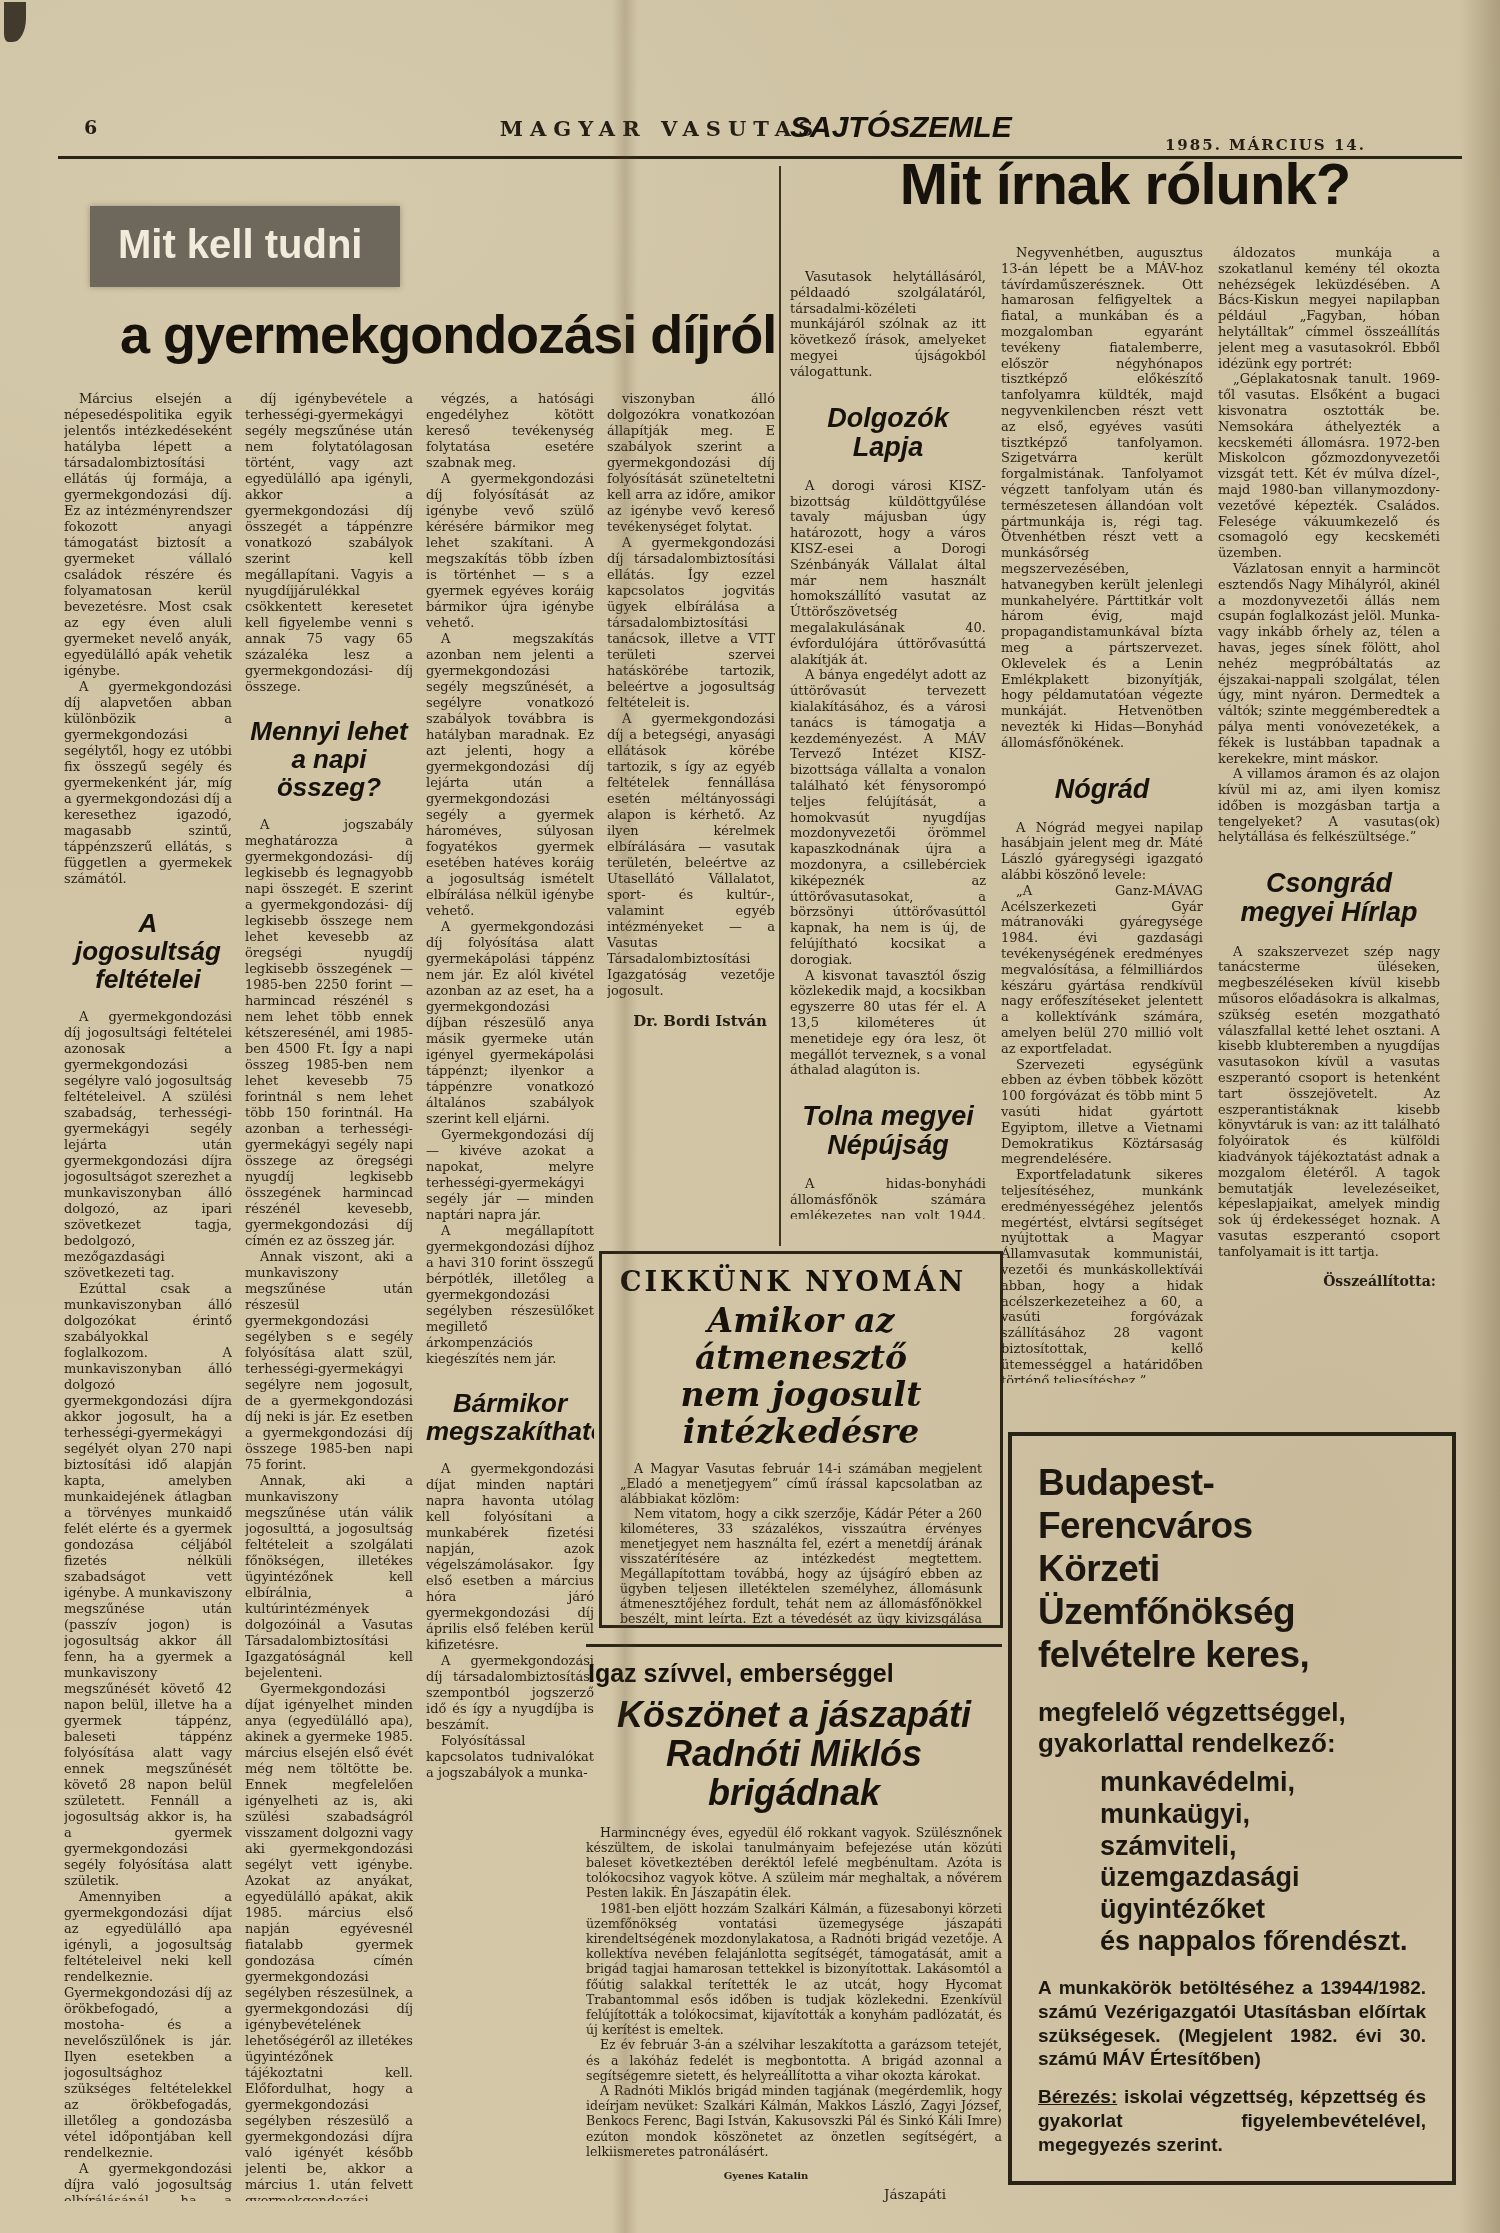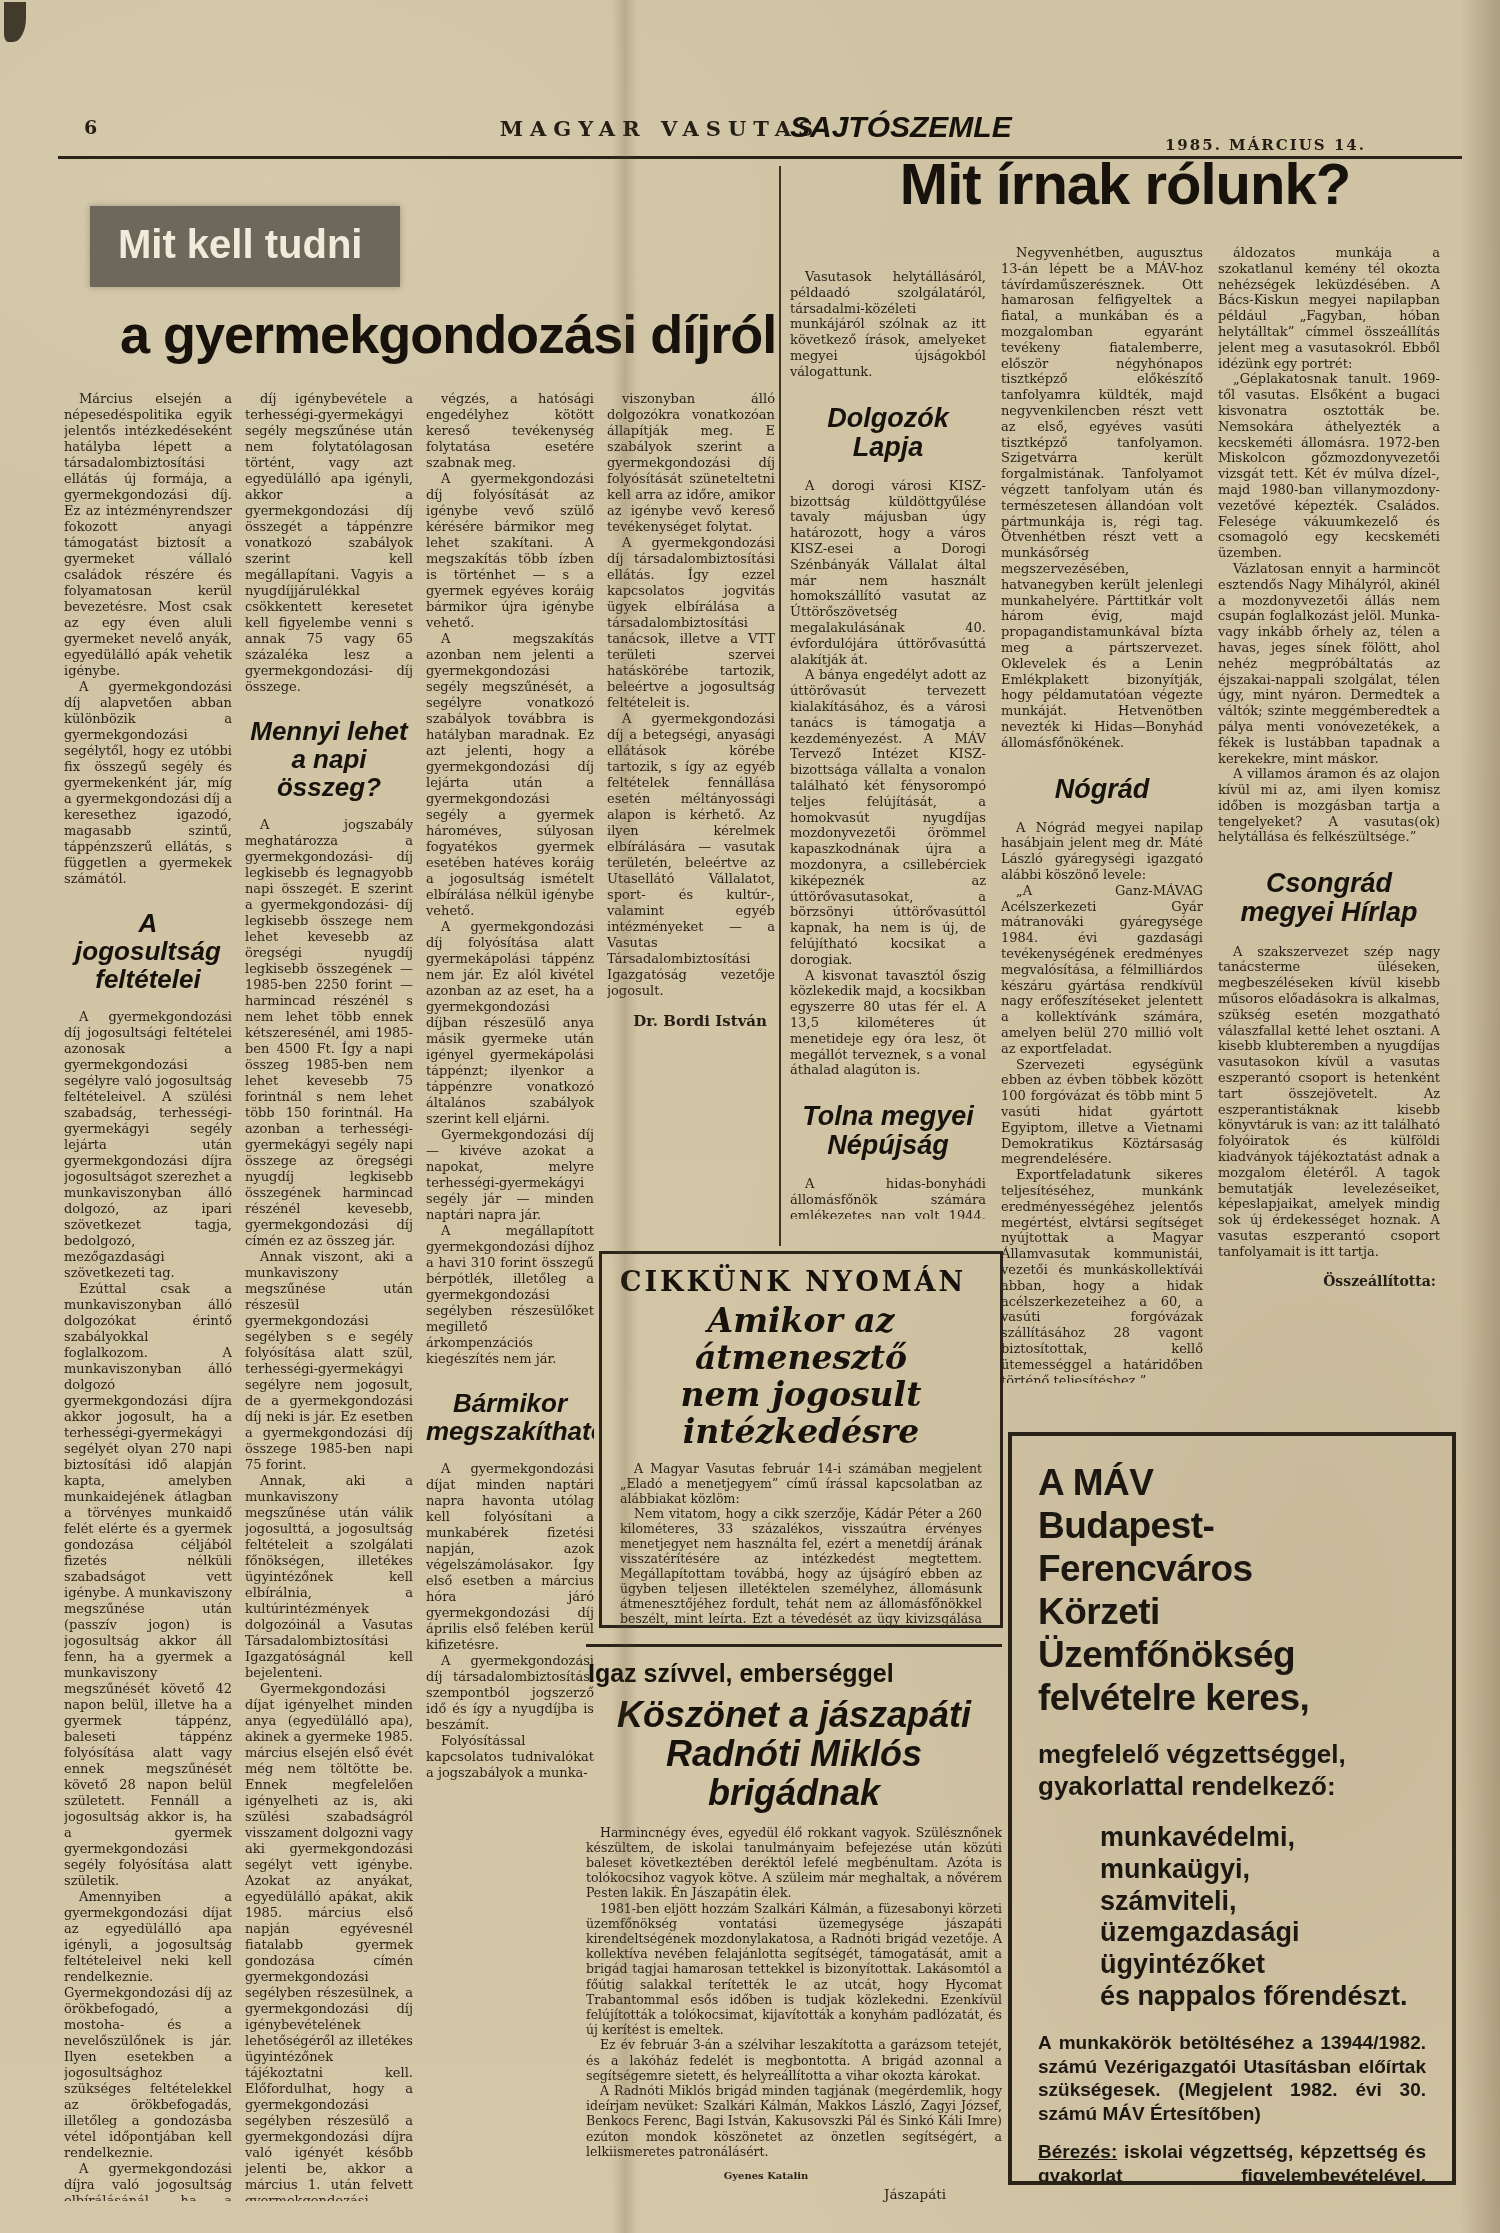--- a/index.html
+++ b/index.html
@@ -72,21 +72,21 @@
   .th-sig{text-align:right;padding-right:56px;margin-top:8px;line-height:18px;}
   .th-sig .name{font-weight:bold;font-size:10px;text-align:center;}
   .th-sig .place{font-size:13.5px;}
 
   
   #ad{position:absolute;left:1008px;top:1432px;width:448px;height:753px;
     border:4px solid #292216;box-sizing:border-box;padding:26px 26px;
     font-family:"Liberation Sans",sans-serif;font-weight:bold;color:#1c1710;overflow:hidden;}
   .ad-title-line{font-size:37px;line-height:1.16;letter-spacing:-0.5px;}
   .ad-intro{font-size:26px;line-height:1.2;margin-top:20px;}
-  .ad-positions{margin-top:20px;margin-left:62px;}
+  .ad-positions{margin-top:8px;margin-left:62px;}
   .ad-pos{font-size:27px;line-height:1.18;}
   .ad-req{font-size:19px;line-height:1.25;margin-top:18px;text-align:justify;}
   .ad-line{font-size:19px;line-height:1.25;margin-top:14px;text-align:justify;}
   .u{text-decoration:underline;}
 </style>
 </head>
 <body>
 
 <div class="page">
 
@@ -206,21 +206,20 @@
         <p class="para">A Radnóti Miklós brigád minden tagjának (megérdemlik, hogy ideírjam nevüket: Szalkári Kálmán, Makkos László, Zagyi József, Benkocs Ferenc, Bagi István, Kakusovszki Pál és Sinkó Káli Imre) ezúton mondok köszönetet az önzetlen segítségért, a lelkiismeretes patronálásért.</p>
       </div>
     <div class="th-sig">
       <div class="name">Gyenes Katalin</div>
       <div class="place">Jászapáti</div>
     </div>
   </section>
 
   <aside id="ad">
     <div>
-        <div class="ad-title-line">A MÁV</div>
         <div class="ad-title-line">Budapest-Ferencváros</div>
         <div class="ad-title-line">Körzeti Üzemfőnökség</div>
         <div class="ad-title-line">felvételre keres,</div>
       </div>
     <div class="ad-intro">megfelelő végzettséggel, gyakorlattal rendelkező:</div>
     <div class="ad-positions">
         <div class="ad-pos">munkavédelmi,</div>
         <div class="ad-pos">munkaügyi,</div>
         <div class="ad-pos">számviteli,</div>
         <div class="ad-pos">üzemgazdasági</div>

